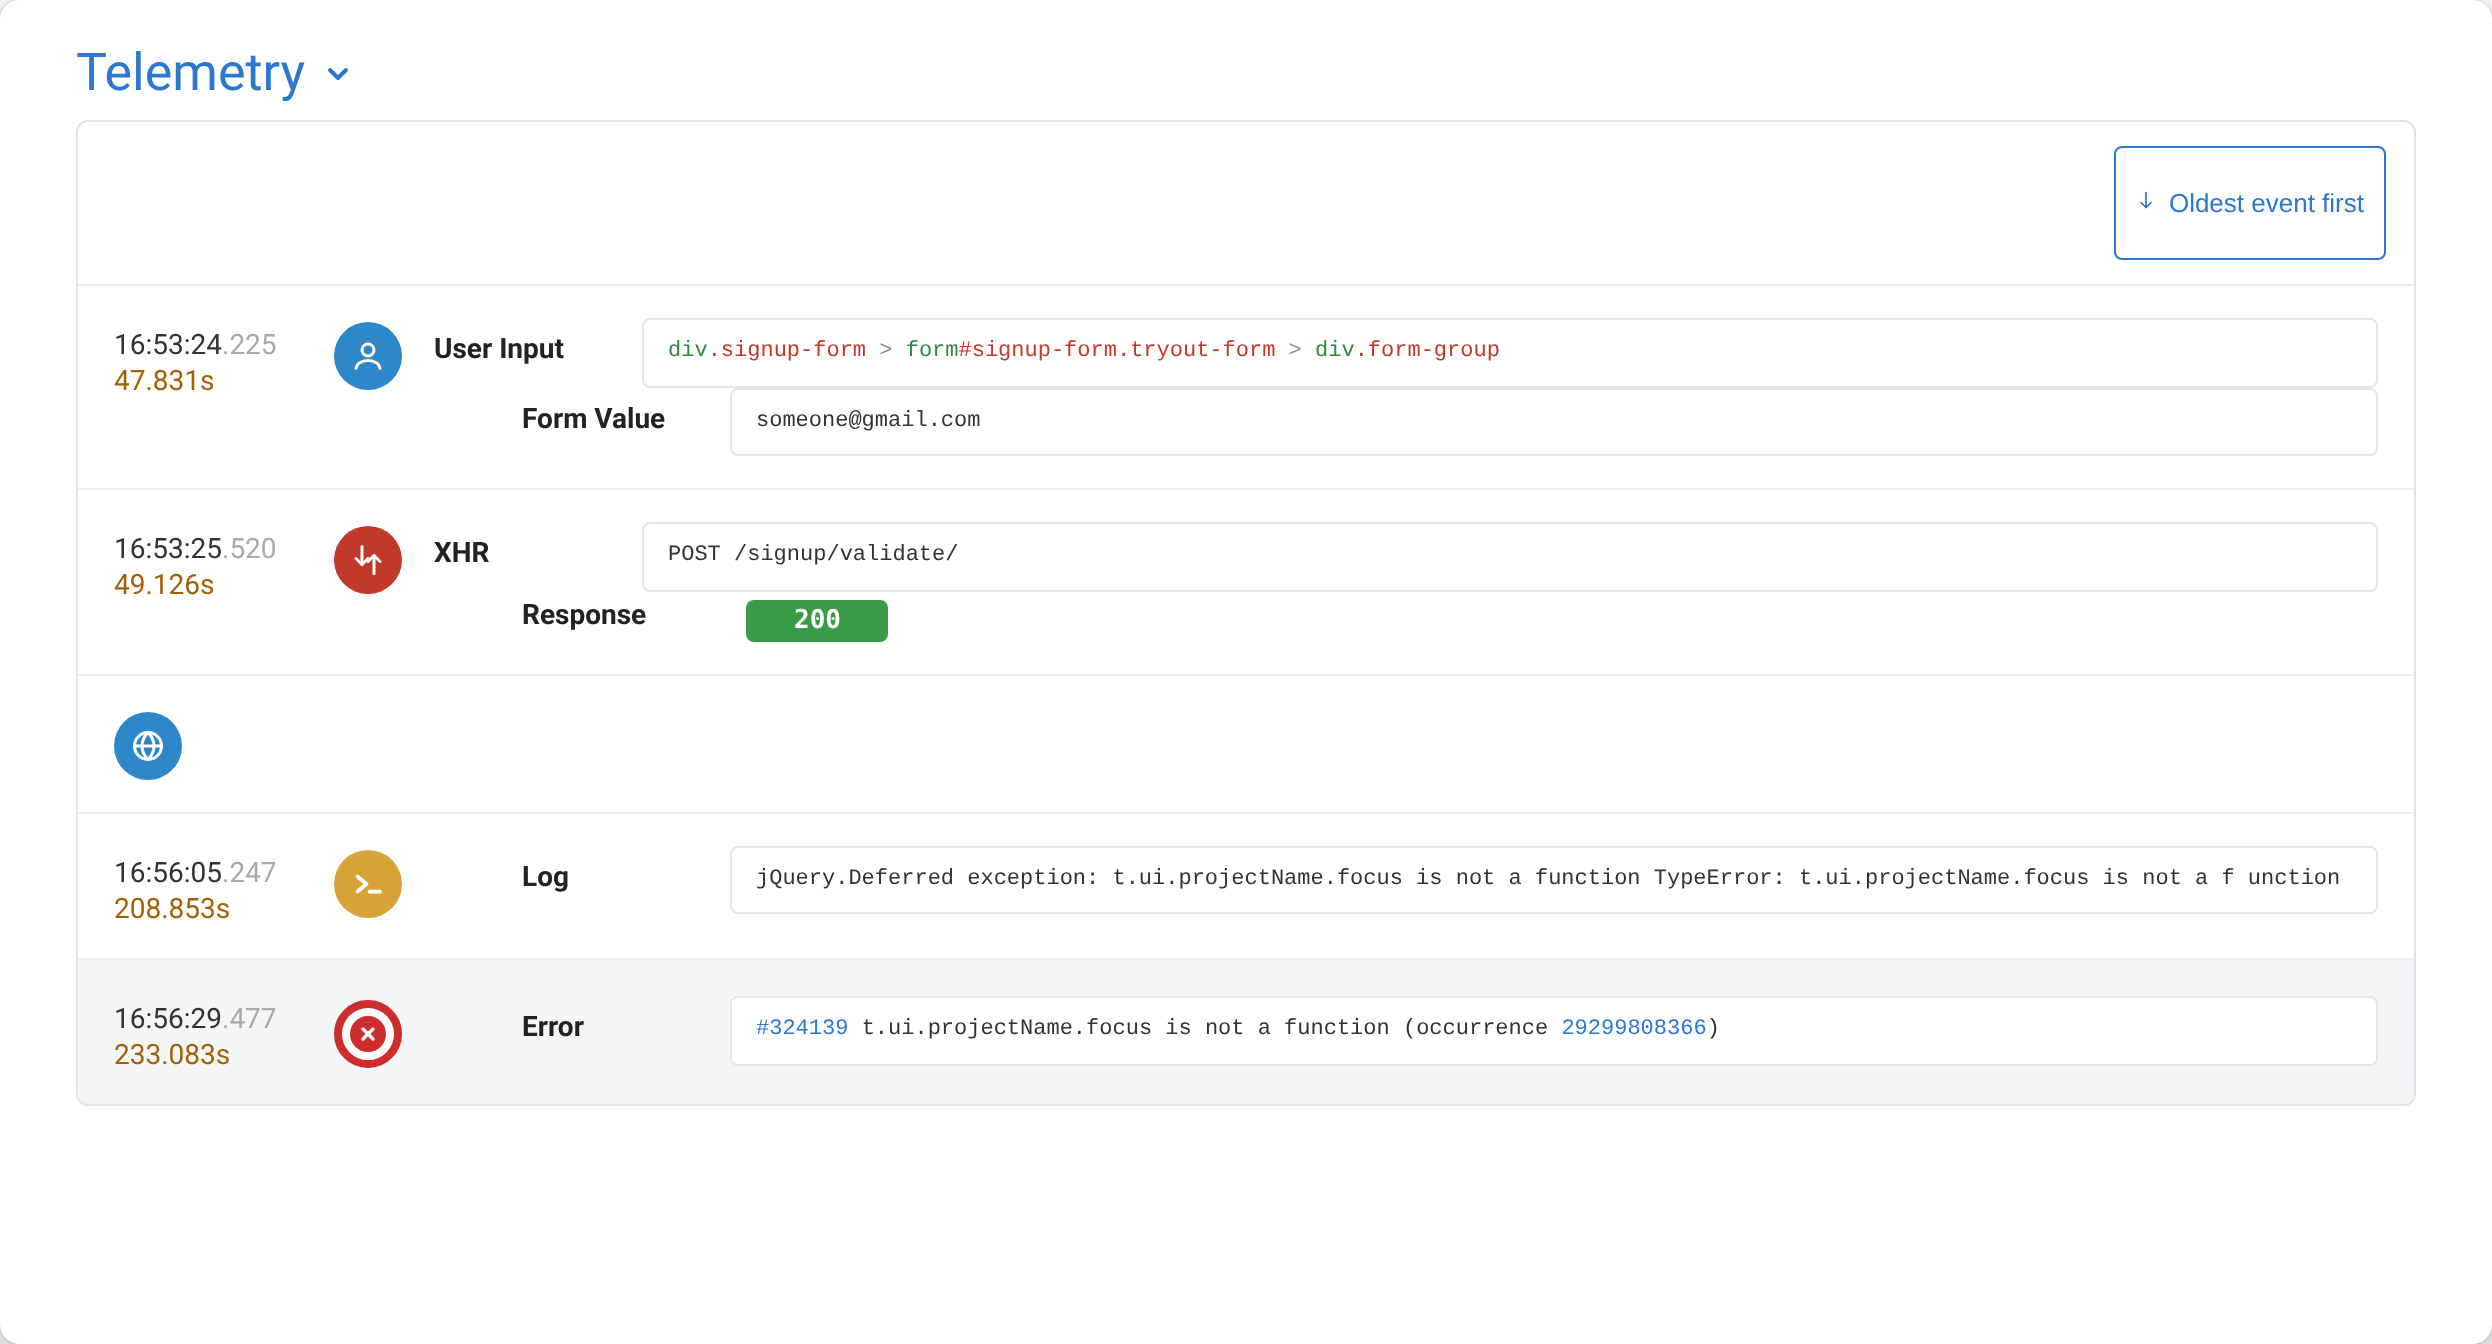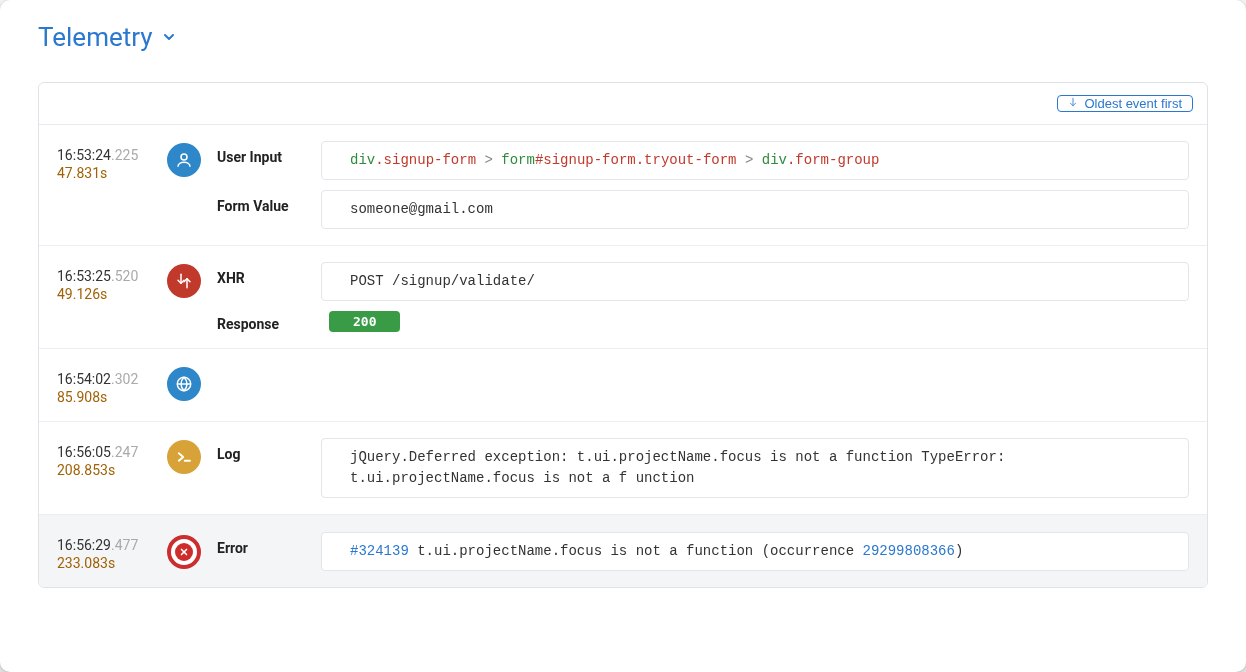--- a/index.html
+++ b/index.html
@@ -15,21 +15,21 @@
     background: #fff;
     border-radius: 10px;
     box-shadow: 0 8px 28px rgba(0,0,0,0.35), 0 0 0 1px rgba(0,0,0,0.05);
     padding: 22px 38px 30px 38px;
     overflow: hidden;
   }
   .title-row {
     display: flex;
     align-items: center;
     gap: 8px;
-    margin-bottom: 30px;
+    margin-bottom: 8px;
   }
   .title {
     font-size: 26px;
     font-weight: 400;
     color: #2a78cf;
     cursor: pointer;
   }
   .chev {
     color: #2a78cf;
     width: 16px;
@@ -45,21 +45,21 @@
     display: flex;
     justify-content: flex-end;
     padding: 12px 14px;
     border-bottom: 1px solid #e7ebef;
   }
   .sort-btn {
     border: 1px solid #2a78cf;
     color: #2a78cf;
     background: #fff;
     border-radius: 4px;
-    padding: 0 10px;
+    padding: 20px 10px;
     font-size: 13px;
     display: inline-flex;
     align-items: center;
     gap: 6px;
     cursor: pointer;
   }
   .event {
     display: flex;
     align-items: flex-start;
     padding: 16px 18px;
@@ -96,46 +96,45 @@
   .ic-log  { background: #d7a338; }
   .ic-err  { background: #fff; border: 4px solid #cc2d2d; width:34px; height:34px; position:relative; }
   .ic-err-inner { background:#cc2d2d; width:18px; height:18px; border-radius:50%; display:flex; align-items:center; justify-content:center;}
   .ic-err-inner svg{width:10px;height:10px;}
   .rows-col {
     flex: 1;
   }
   .kvrow {
     display: flex;
     align-items: flex-start;
-    margin-bottom: 10px;
-  }
-  .kvrow:last-child { margin-bottom: 0; }
+  }
+  .kvrow:last-child { margin-bottom: 0; margin-left: 44px; }
   .klabel {
     width: 104px;
     flex-shrink: 0;
     font-weight: 700;
     color: #222;
     padding-top: 8px;
     font-size: 14px;
   }
   .vbox {
     flex: 1;
     border: 1px solid #e2e6ea;
     border-radius: 4px;
     background: #fff;
-    padding: 8px 28px;
+    padding: 8px 12px;
     font-family: "SFMono-Regular", Consolas, "Liberation Mono", Menlo, monospace;
-    font-size: 14px;
+    font-size: 11px;
     color: #333;
     line-height: 1.5;
     word-break: break-word;
   }
   .resp-row {
     display:flex;
-    align-items:flex-end;
+    align-items:flex-start;
     gap:8px;
     padding-left:0;
     margin-top:4px;
   }
   .resp-row .klabel{ padding-top:0;}
   .status-badge {
     background: #3a9b46;
     color: #fff;
     font-weight: 600;
     padding: 3px 24px;
@@ -224,24 +223,20 @@
           <div class="vbox">POST /signup/validate/</div>
         </div>
         <div class="kvrow resp-row">
           <div class="klabel">Response</div>
           <span class="status-badge">200</span>
         </div>
       </div>
     </div>
 
     <div class="event">
-      <div class="time-col">
-        <div class="time-line"><span class="time-main">16:54:02</span><span class="time-ms">.302</span></div>
-        <div class="elapsed">85.908s</div>
-      </div>
       <div class="icon-col">
         <div class="icon-circ ic-nav">
           <svg viewBox="0 0 24 24" fill="none" stroke="#fff" stroke-width="2">
               <circle cx="12" cy="12" r="9"></circle>
               <line x1="3" y1="12" x2="21" y2="12"></line>
               <path d="M12 3c2.5 2.5 4 5.5 4 9s-1.5 6.5-4 9c-2.5-2.5-4-5.5-4-9s1.5-6.5 4-9z"></path>
             </svg>
         </div>
       </div>
     </div>

